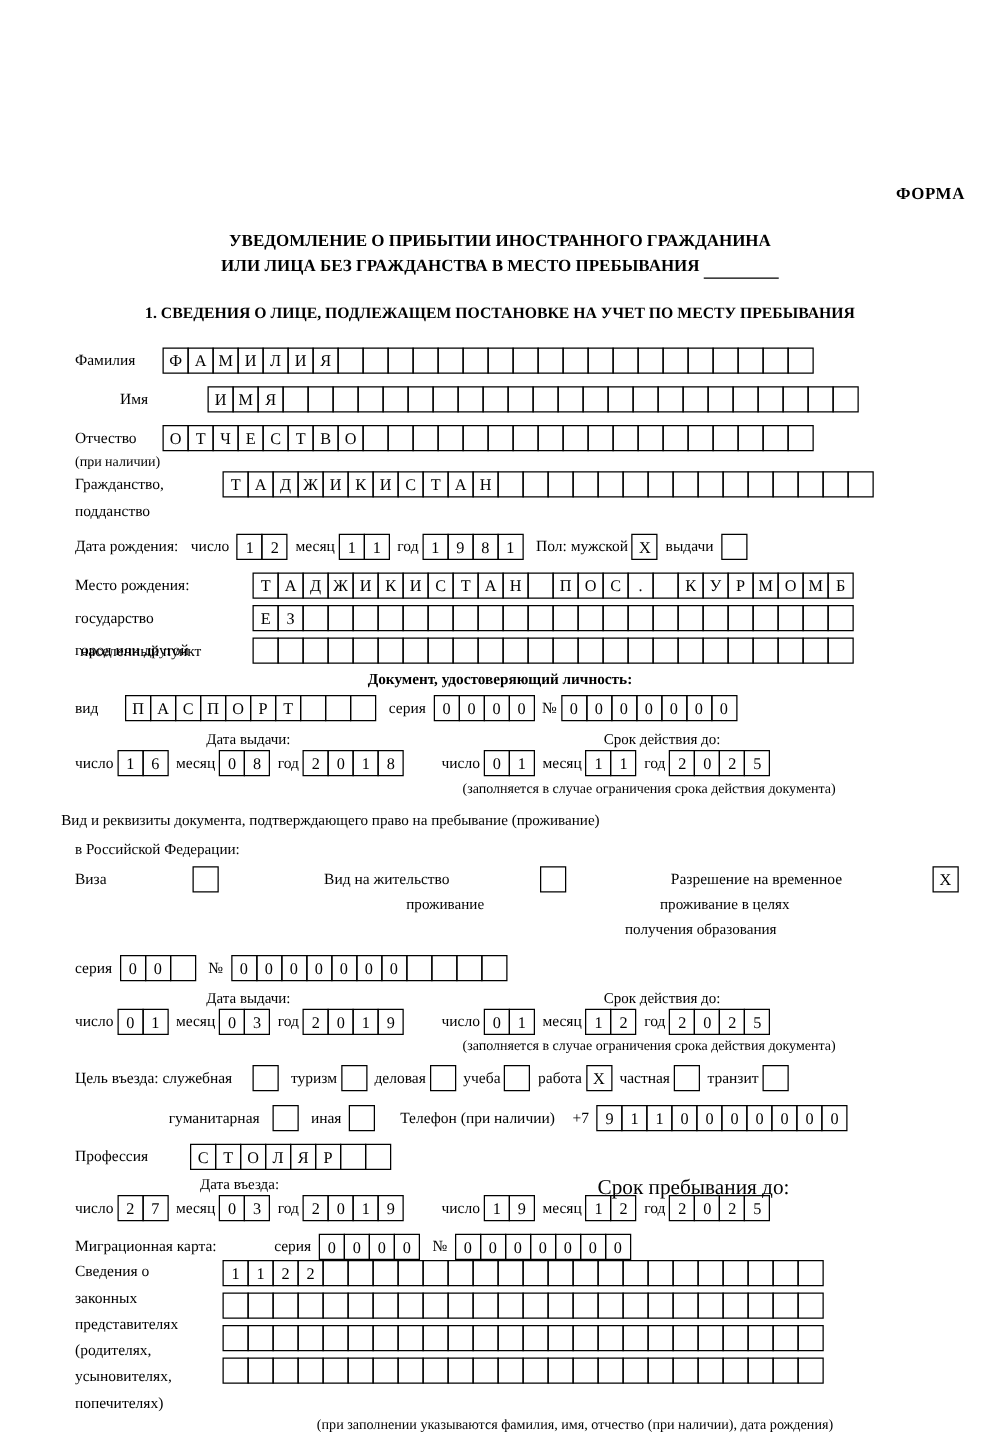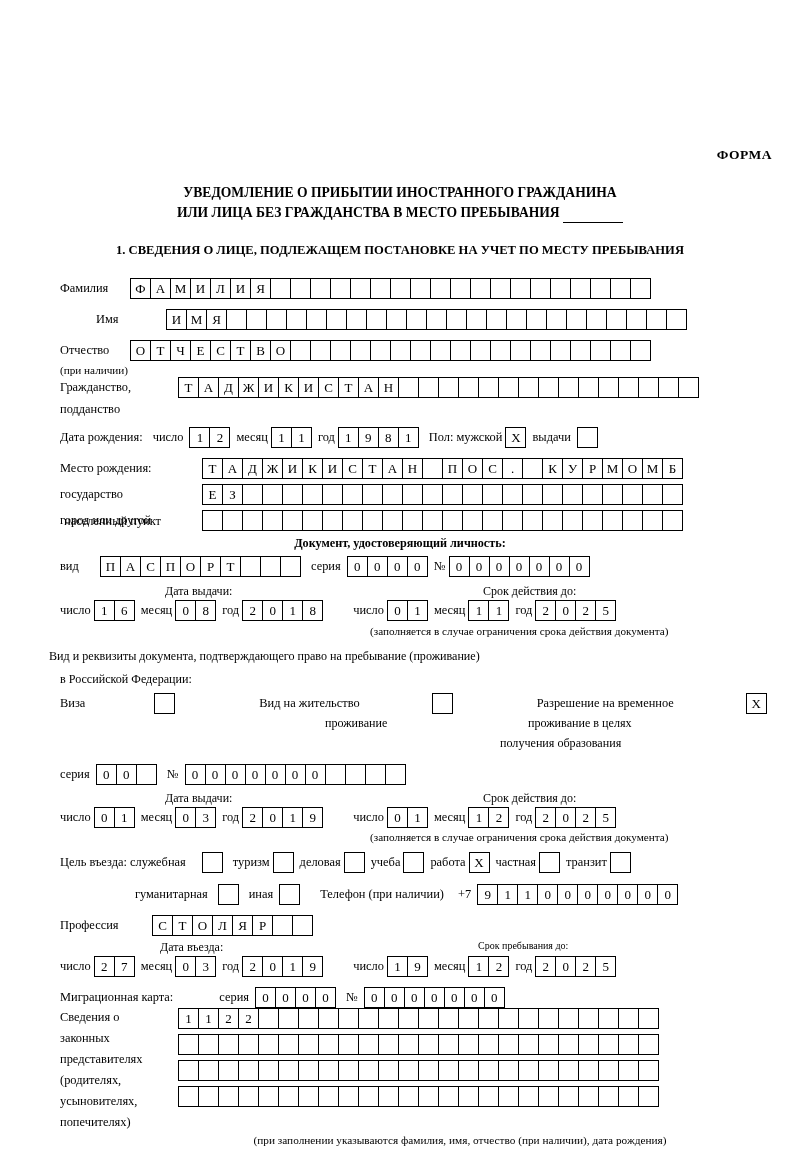--- a/index.html
+++ b/index.html
@@ -654,21 +654,21 @@
         <span class="bx">О</span>
         <span class="bx">Л</span>
         <span class="bx">Я</span>
         <span class="bx">Р</span>
         <span class="bx"></span>
         <span class="bx"></span>
       </span>
   </div>
 
   <div class="note" style="left:160px; top:940px; font-size:12px;">Дата въезда:</div>
-  <div class="note" style="left:478px; top:940px; font-size:10px;">Срок пребывания до:</div>
+  <div class="note" style="left:478px; top:940px; font-size:17px;">Срок пребывания до:</div>
 
   <div class="row" style="left:60px; top:956px;">
     <span class="lbl">число</span>
     <span class="gap3"></span>
     <span class="boxes" id="entry-day">
         <span class="bx">2</span>
         <span class="bx">7</span>
       </span>
     <span class="gap6"></span>
     <span class="lbl">месяц</span>

